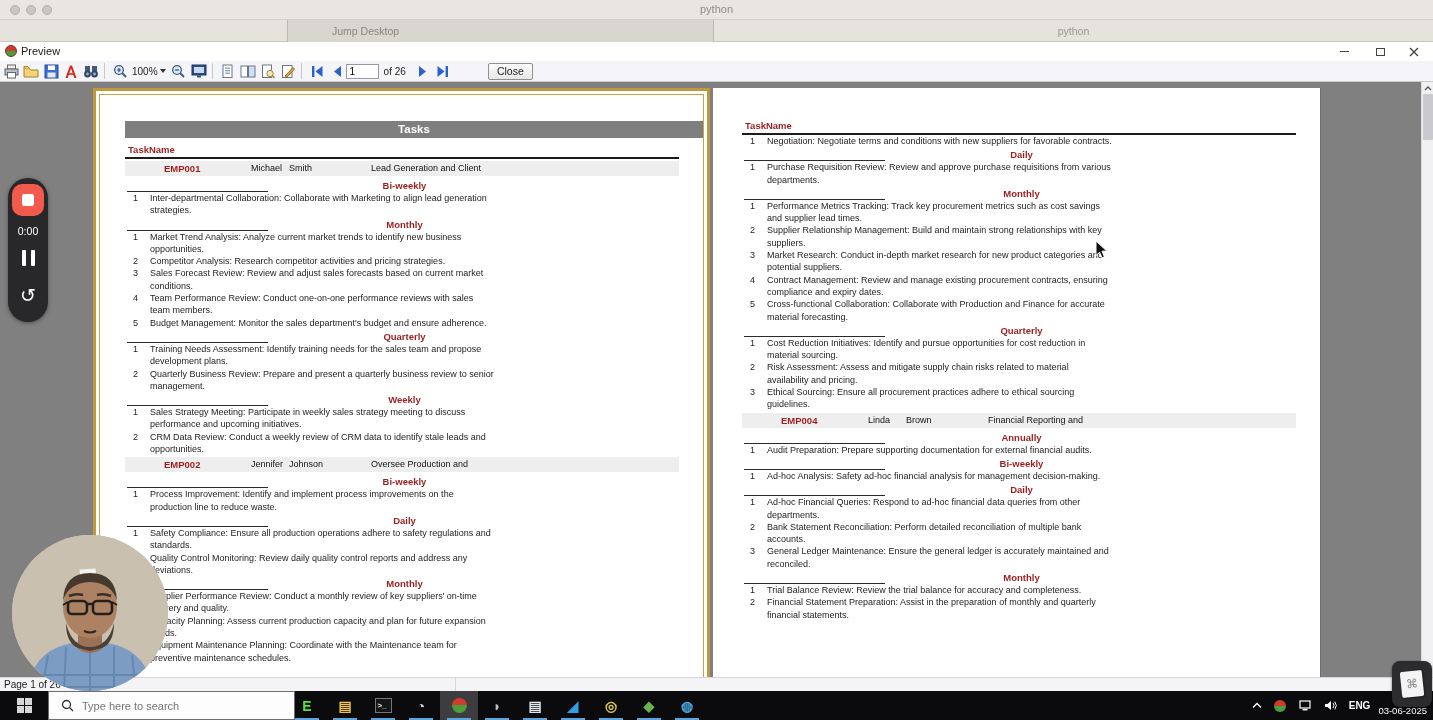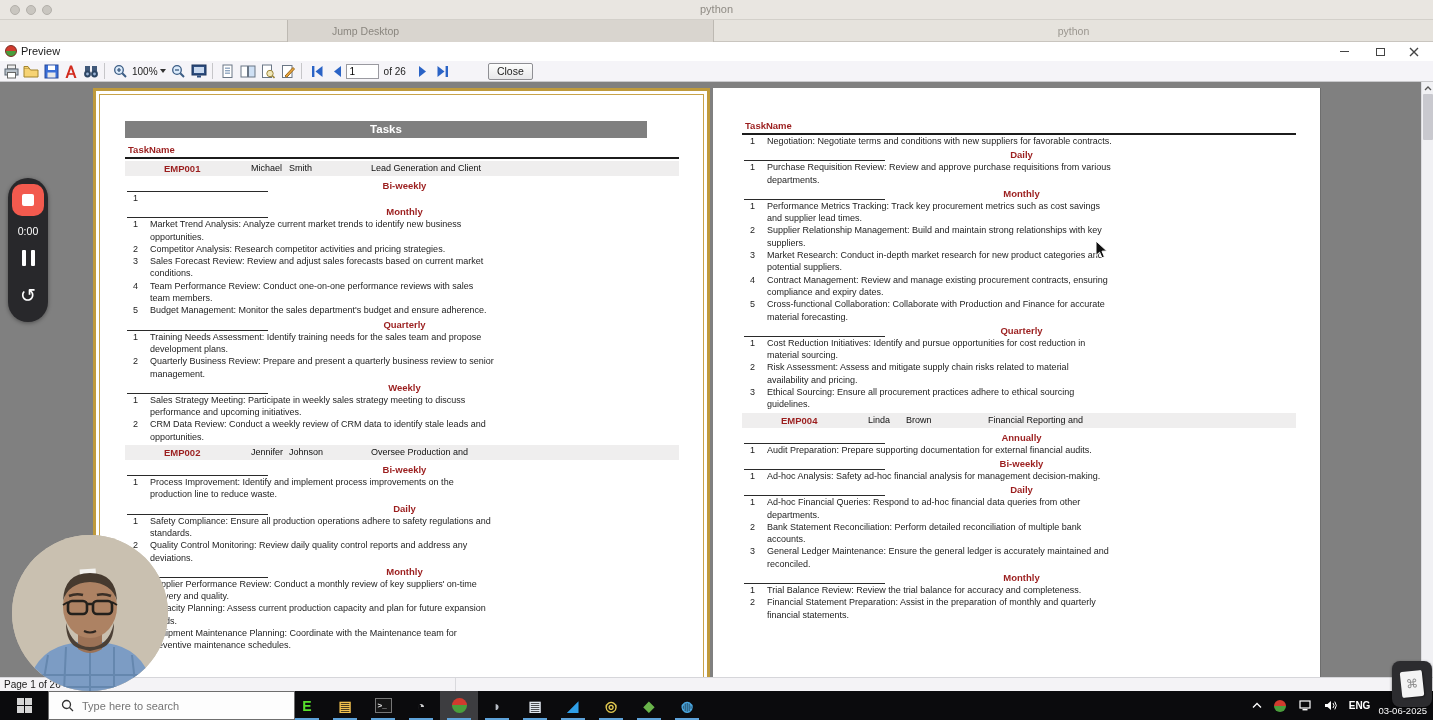--- a/index.html
+++ b/index.html
@@ -35,21 +35,21 @@
   .oflabel { font-size:10px; color:#222; margin:0 6px 0 5px; }
   .closebtn { margin-left:36px; width:45px; height:17px; background:linear-gradient(180deg,#fdfdfd,#e7e7e9); border:1px solid #8f8f94; border-radius:2px; font-size:10.5px; color:#222; text-align:center; line-height:15px; }
 
   
   .viewport { position:absolute; left:0; top:82px; width:1433px; height:595px; background:#808080; overflow:hidden; }
   .page { position:absolute; top:6px; background:#fff; height:760px; }
   .page-left { left:93px; width:617px; border:3px solid #bf9a3c; }
   .page-left::before { content:""; position:absolute; left:3px; top:3px; right:3px; bottom:3px; border:1px solid #c8a349; pointer-events:none; }
   .page-right { left:713px; width:607px; box-shadow:1px 0 0 #6e6e6e; }
   .page-content { position:relative; padding:30px 0 0 29px; width:583px; }
-  .tasks-bar { width:522px; height:17px; background:#7f7f7f; color:#fff; font-weight:bold; font-size:11.5px; text-align:center; line-height:17px; margin-bottom:4px; }
+  .tasks-bar { width:578px; height:17px; background:#7f7f7f; color:#fff; font-weight:bold; font-size:11.5px; text-align:center; line-height:17px; margin-bottom:4px; }
   .col-header { width:554px; color:#9b1e1e; font-weight:bold; font-size:9.5px; padding:2px 0 2px 3px; border-bottom:2px solid #1c1c1c; }
   .emp-row { position:relative; width:554px; height:15px; background:#efeeee; margin:2px 0; font-size:9px; color:#111; }
   .emp-row span { position:absolute; top:0; line-height:15px; white-space:nowrap; }
   .emp-id { left:3px; color:#9b1e1e; font-weight:bold; font-size:9.5px;margin-left:36px; }
   .emp-first { left:126px; } .emp-last { left:164px; } .emp-role { left:246px; }
   .sec { position:relative; width:554px; color:#9b1e1e; font-weight:bold; font-size:9.5px; padding:2px 0 1px 5px;text-align:center; }
   .sec::after { content:""; position:absolute; left:2px; bottom:0; width:141px; border-bottom:1.3px solid #2a2a2a; }
   .task { display:flex; width:554px; font-size:9px; color:#1d1d1d; line-height:12.3px; }
   .t-num { flex:0 0 25px; padding-left:8px; }
   .t-txt { width:345px; }
@@ -258,20 +258,21 @@
           <div class="col-header">TaskName</div>
           <div class="emp-row">
             <span class="emp-id">EMP001</span>
             <span class="emp-first">Michael</span>
             <span class="emp-last">Smith</span>
             <span class="emp-role">Lead Generation and Client</span>
           </div>
           <div class="sec">Bi-weekly</div>
           <div class="task">
             <span class="t-num">1</span>
+            <span class="t-txt">Inter-departmental Collaboration: Collaborate with Marketing to align lead generation strategies.</span>
           </div>
           <div class="sec">Monthly</div>
           <div class="task">
             <span class="t-num">1</span>
             <span class="t-txt">Market Trend Analysis: Analyze current market trends to identify new business opportunities.</span>
           </div>
           <div class="task">
             <span class="t-num">2</span>
             <span class="t-txt">Competitor Analysis: Research competitor activities and pricing strategies.</span>
           </div>

